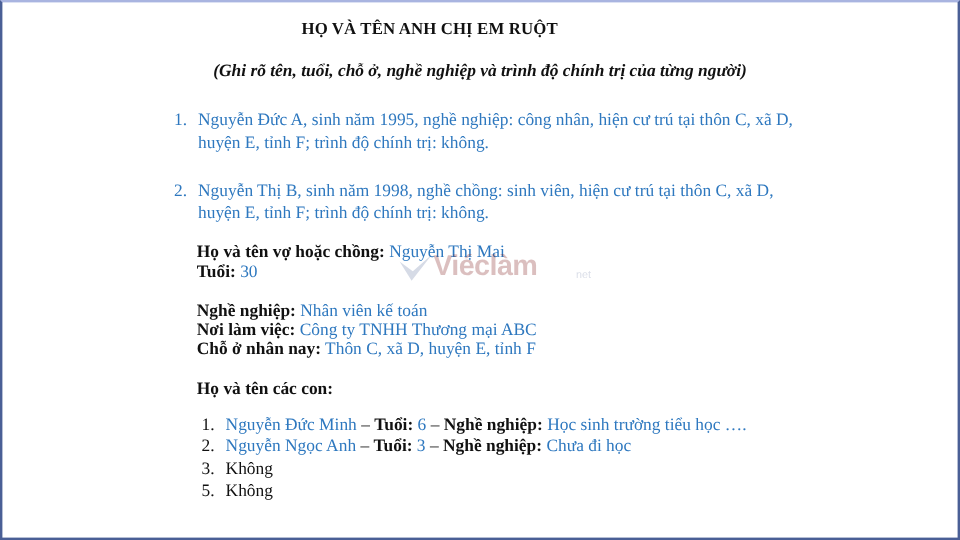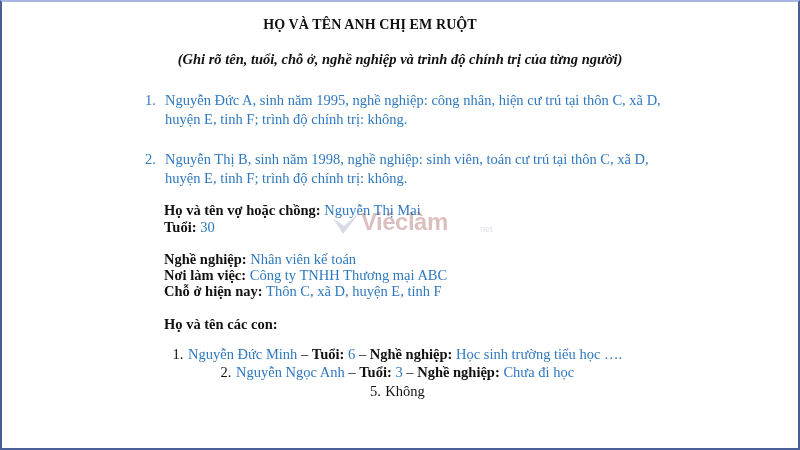--- a/index.html
+++ b/index.html
@@ -15,42 +15,42 @@
     box-sizing: border-box;
     border-top: 2px solid #a9b4e0;
     border-left: 2px solid #4a5f96;
     border-bottom: 2px solid #4a5f96;
     border-right: 2px solid #4a5f96;
     pointer-events: none;
   }
   .blue { color: #2e78bf; margin-top: 12px; }
   .title {
     position: absolute; top: 17px; left: 0; width: 716px; text-align: center;
-    font-weight: bold; font-size: 14px; letter-spacing: 0.1px; margin-left: 12px;
+    font-weight: bold; font-size: 14px; letter-spacing: 0.1px;
   }
   .subtitle {
     position: absolute; top: 51px; left: 0; width: 800px; text-align: center;
     font-weight: bold; font-style: italic; font-size: 14.5px;
   }
   .sibling {
     position: absolute; left: 145px; width: 520px; font-size: 14.5px; line-height: 19px;
     color: #2e78bf;
   }
   .sibling .num { position: absolute; left: 0; top: 0; }
   .sibling .txt { margin-left: 20px; display: block; }
   .sib1 { top: 91px; }
   .sib2 { top: 150px; }
   .field {
     position: absolute; left: 145px; font-size: 14.5px; line-height: 18px; white-space: nowrap;
   }
   .field b { font-weight: bold; color: #111; margin-left: 19px; }
   .children-list {
     position: absolute; left: 168px; top: 345px; font-size: 14.5px; line-height: 18.3px;
   }
-  .child { position: relative; white-space: nowrap; text-align: center; }
+  .child { position: relative; white-space: nowrap; }
   .child .cn { display: inline-block; width: 20px; color: #111; }
   .child b { font-weight: bold; color: #111; }
   .watermark {
     position: absolute; left: 333px; top: 210px; opacity: 0.28;
     font-family: "Liberation Sans", "DejaVu Sans", sans-serif;
   }
   .watermark .wm-text { font-size: 24px; font-weight: bold; color: #7f1d1d; position: absolute; left: 28px; top: -2px; letter-spacing: -0.5px; }
   .watermark .wm-net { font-size: 9px; color: #7c89ad; position: absolute; left: 122px; top: 14px; padding-left: 25px; }
 </style>
 </head>
@@ -62,21 +62,21 @@
 <div class="subtitle">(Ghi rõ tên, tuổi, chỗ ở, nghề nghiệp và trình độ chính trị của từng người)</div>
 
 <div class="sibling sib1">
   <span class="num">1.</span>
   <span class="txt">Nguyễn Đức A, sinh năm 1995, nghề nghiệp: công nhân, hiện cư trú tại thôn C, xã D,</span>
   <span class="txt">huyện E, tỉnh F; trình độ chính trị: không.</span>
 </div>
 
 <div class="sibling sib2">
   <span class="num">2.</span>
-  <span class="txt">Nguyễn Thị B, sinh năm 1998, nghề nghiệp: sinh viên, toán cư trú tại thôn C, xã D,</span>
+  <span class="txt">Nguyễn Thị B, sinh năm 1998, nghề chồng: sinh viên, hiện cư trú tại thôn C, xã D,</span>
   <span class="txt">huyện E, tỉnh F; trình độ chính trị: không.</span>
 </div>
 
 <div class="field" style="top:201px;">
   <b>Họ và tên vợ hoặc chồng:</b>
   <span class="blue">Nguyễn Thị Mai</span>
 </div>
 <div class="field" style="top:218px;">
   <b>Tuổi:</b>
   <span class="blue">30</span>
@@ -84,36 +84,39 @@
 
 <div class="field" style="top:250px;">
   <b>Nghề nghiệp:</b>
   <span class="blue">Nhân viên kế toán</span>
 </div>
 <div class="field" style="top:266px;">
   <b>Nơi làm việc:</b>
   <span class="blue">Công ty TNHH Thương mại ABC</span>
 </div>
 <div class="field" style="top:282px;">
-  <b>Chỗ ở hiện nay:</b>
+  <b>Chỗ ở nhân nay:</b>
   <span class="blue">Thôn C, xã D, huyện E, tỉnh F</span>
 </div>
 
 <div class="field" style="top:315px;">
   <b>Họ và tên các con:</b>
 </div>
 
 <div class="children-list">
   <div class="child">
     <span class="cn">1.</span><span class="blue">Nguyễn Đức Minh</span><span> – </span><b>Tuổi:</b><span class="blue"> 6</span><span> – </span><b>Nghề nghiệp:</b><span class="blue"> Học sinh trường tiểu học ….</span>
   </div>
   <div class="child">
     <span class="cn">2.</span><span class="blue">Nguyễn Ngọc Anh</span><span> – </span><b>Tuổi:</b><span class="blue"> 3</span><span> – </span><b>Nghề nghiệp:</b><span class="blue"> Chưa đi học</span>
   </div>
   <div class="child">
+    <span class="cn">3.</span><span>Không</span>
+  </div>
+  <div class="child">
     <span class="cn">5.</span><span>Không</span>
   </div>
 </div>
 
 <div class="watermark">
   <svg width="28" height="26" viewBox="0 0 28 26" style="position:absolute;left:0;top:2px;">
     <path d="M0 6 L10 22 L27 0 L11 14 Z" fill="#6f7fa8"></path>
   </svg>
   <span class="wm-text">Viéclàm</span>
   <span class="wm-net">net</span>

